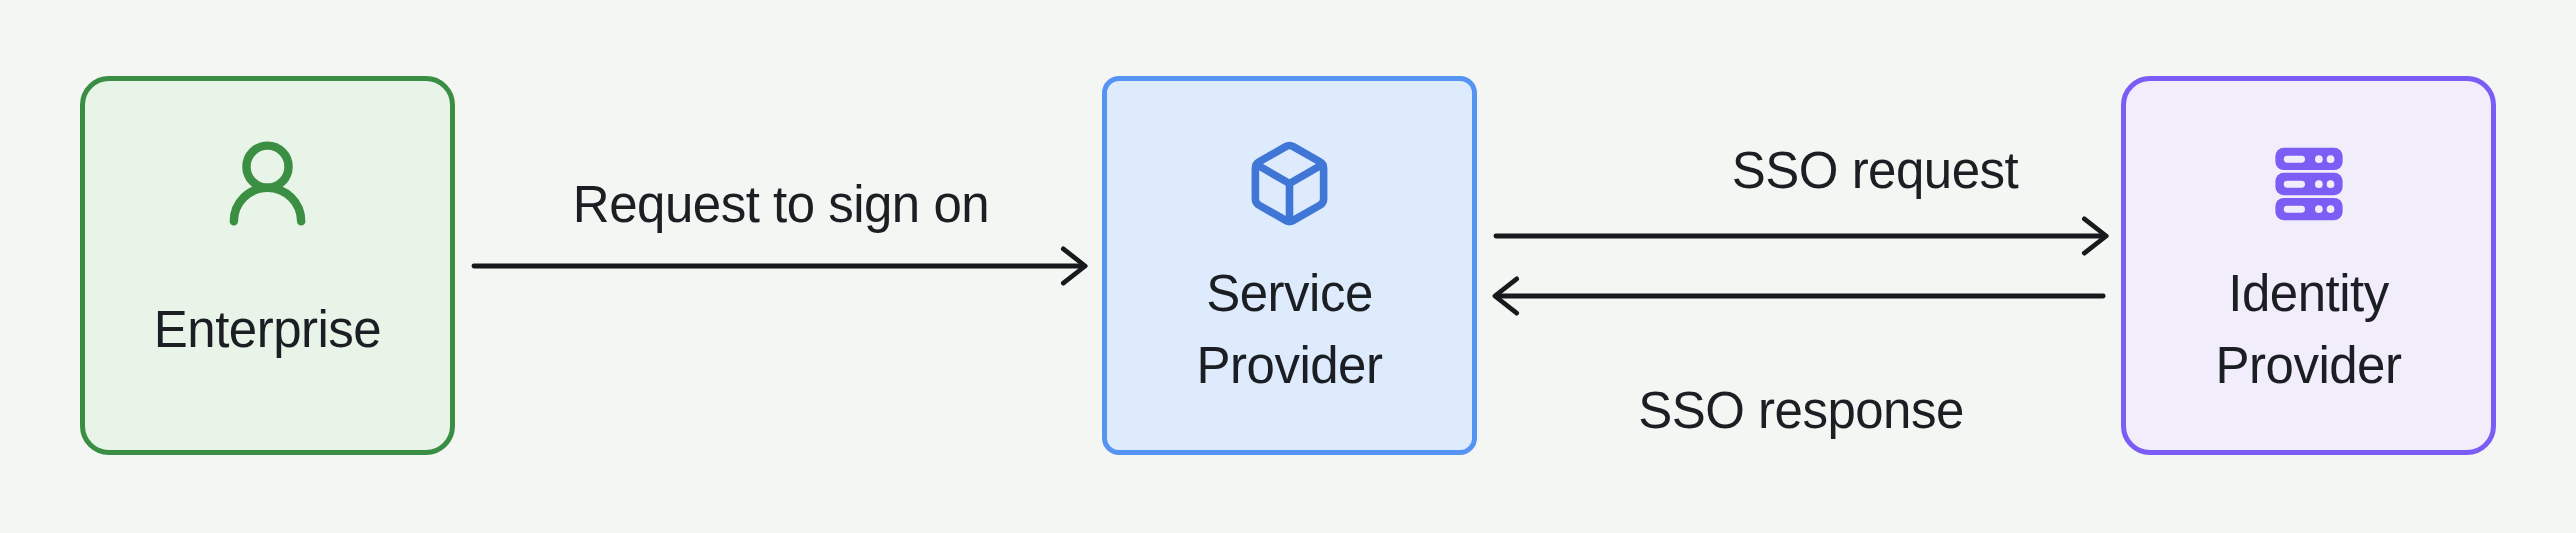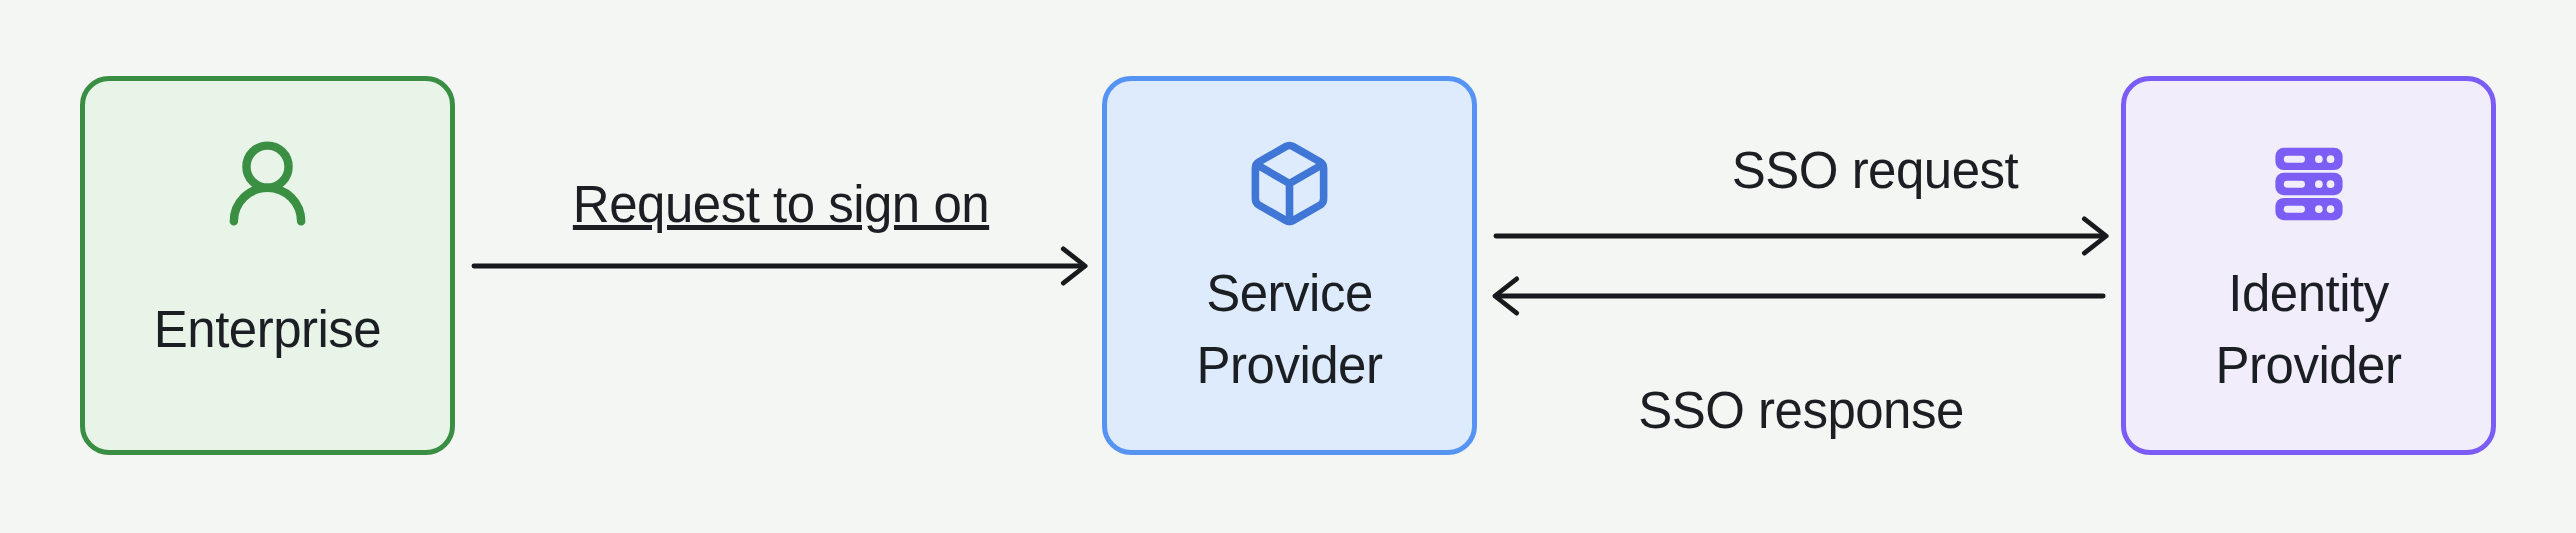--- a/index.html
+++ b/index.html
@@ -35,21 +35,21 @@
     width: 375px;
     height: 379px;
     border-radius: 29px;
     border: 5.7px solid #888;
     display: flex;
     flex-direction: column;
     align-items: center;
     padding-top: 53px;
   }
   .node.green  { background: var(--green-fill);  border-color: var(--green-border); gap: 36px;  }
-  .node.blue   { background: var(--blue-fill);   border-color: var(--blue-border);   }
+  .node.blue   { background: var(--blue-fill);   border-color: var(--blue-border); border-radius: 17px;   }
   .node.purple { background: var(--purple-fill); border-color: var(--purple-border); align-items: center; }
   .node-enterprise-user  { left: 80px;   }
   .node-service-provider { left: 1102px; }
   .node-identity-provider{ left: 2121px; }
 
   .icon-slot {
     height: 99px;
     display: flex;
     align-items: center;
     justify-content: center;
@@ -68,21 +68,21 @@
   .edge-label {
     position: absolute;
     transform: translateX(-50%);
     white-space: nowrap;
     font-size: 51px;
     font-weight: 400;
     line-height: 61px;
     color: var(--text, #1b1f23);
     letter-spacing: -0.5px;
   }
-  .lbl-request-sign-on { left: 781px;  top: 174px; text-decoration: underline; }
+  .lbl-request-sign-on { left: 781px;  top: 174px; }
   .lbl-sso-request     { left: 1875px; top: 140px; }
   .lbl-sso-response    { left: 1801px; top: 332px; margin-top: 48px; }
 
   .arrow { position: absolute; overflow: visible; }
   .arrow path, .arrow line {
     stroke: var(--arrow, #17191c);
     stroke-width: 5;
     fill: none;
     stroke-linecap: round;
     stroke-linejoin: round;

